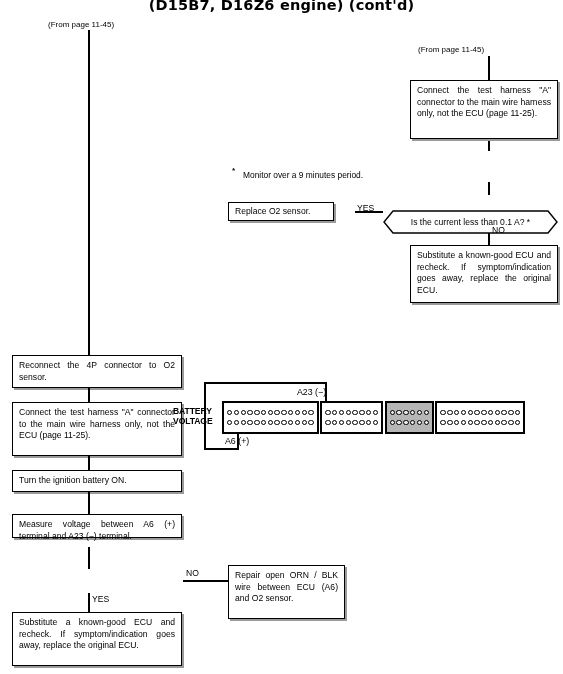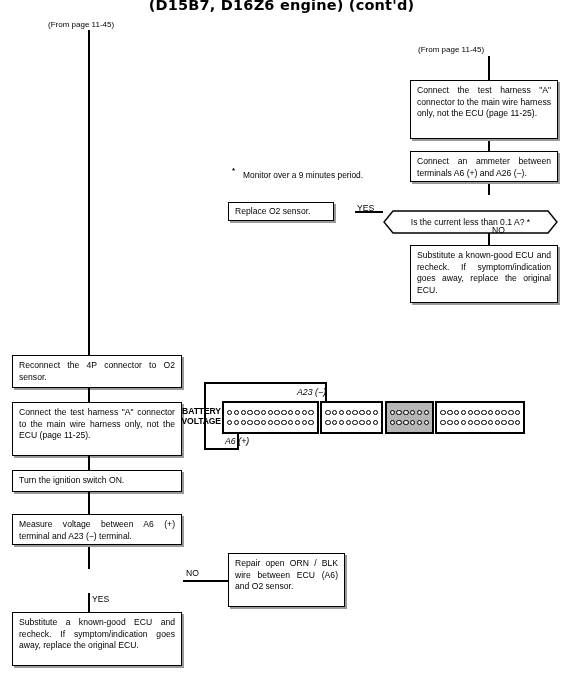--- a/index.html
+++ b/index.html
@@ -52,24 +52,24 @@
   .cblock.shaded{background:#b6b6b6;}
   .crow{display:flex;gap:1.4px;}
   .pin{
     width:5.4px;height:5.4px;border-radius:50%;
     border:1.1px solid #000;background:#fff;box-sizing:border-box;
   }
   .cblock.shaded .pin{background:#e8e8e8;}
 
   .batlbl{
     position:absolute;font-size:8.6px;font-weight:bold;
-    line-height:1.18;text-align:right;letter-spacing:-.1px;
+    line-height:1.18;letter-spacing:-.1px;
   }
   .pinlbl{position:absolute;font-size:8.8px;font-weight:bold;}
-  .pinlbl span{font-weight:normal;font-style:italic;}
+  .pinlbl span{font-weight:normal;}
 
   .frompg{position:absolute;font-size:8px;}
   .yesno{position:absolute;font-size:8.6px;}
   .ast{position:absolute;font-size:8px;font-weight:bold;}
 </style>
 </head>
 <body>
 
 <div id="page">
 
@@ -85,23 +85,20 @@
   <div class="line vline" style="left:488px;top:182px;height:13px;"></div>
 
   <div class="line vline" style="left:488px;top:222px;height:23px;"></div>
 
   <div class="line hline" style="left:355px;top:211px;width:28px;"></div>
 
   <div class="box" style="left:410px;top:80px;width:148px;height:59px;">
     <span>Connect the test harness "A" connector to the main wire harness only, not the ECU (page 11-25).</span>
   </div>
 
-  <div class="box" style="left:410px;top:151px;width:148px;height:31px;">
-    <span>Connect an ammeter between terminals A6 (+) and A26 (−).</span>
-  </div>
 
   <div class="hexwrap" style="left:383px;top:199px;width:175px;height:24px;">
     <svg width="175" height="24" viewBox="0 0 175 24">
       <polygon points="10,1 165,1 174,12 165,23 10,23 1,12" fill="#ffffff" stroke="#000000" stroke-width="1.4"></polygon>
     </svg>
     <div class="htxt">Is the current less than 0.1 A? *</div>
   </div>
 
   <div class="yesno" style="left:357px;top:203px;font-weight:normal;">YES</div>
   <div class="yesno" style="left:492px;top:225px;">NO</div>
@@ -125,39 +122,39 @@
 
   <div class="line vline" style="left:88px;top:388px;height:14px;"></div>
 
   <div class="box" style="left:12px;top:402px;width:170px;height:54px;">
     <span>Connect the test harness "A" connector to the main wire harness only, not the ECU (page 11-25).</span>
   </div>
 
   <div class="line vline" style="left:88px;top:456px;height:14px;"></div>
 
   <div class="box" style="left:12px;top:470px;width:170px;height:22px;padding:4px 6px;">
-    <span>Turn the ignition switch ON.</span>
+    <span>Turn the ignition battery ON.</span>
   </div>
 
   <div class="line vline" style="left:88px;top:492px;height:22px;"></div>
 
-  <div class="box" style="left:12px;top:514px;width:170px;height:31px;">
+  <div class="box" style="left:12px;top:514px;width:170px;height:24px;">
     <span>Measure voltage between A6 (+) terminal and A23 (−) terminal.</span>
   </div>
 
   <div class="line vline" style="left:88px;top:547px;height:22px;"></div>
 
 
   <div class="line hline" style="left:183px;top:580px;width:45px;"></div>
   <div class="yesno" style="left:186px;top:568px;">NO</div>
 
   <div class="line vline" style="left:88px;top:593px;height:19px;"></div>
   <div class="yesno" style="left:92px;top:594px;">YES</div>
 
-  <div class="box" style="left:228px;top:553px;width:117px;height:54px;">
+  <div class="box" style="left:228px;top:565px;width:117px;height:54px;">
     <span>Repair open ORN / BLK wire between ECU (A6) and O2 sensor.</span>
   </div>
 
   <div class="box" style="left:12px;top:612px;width:170px;height:54px;">
     <span>Substitute a known-good ECU and recheck. If symptom/indication goes away, replace the original ECU.</span>
   </div>
 
   <div class="line hline" style="left:204px;top:382px;width:122px;"></div>
   <div class="line vline" style="left:204px;top:382px;height:16px;"></div>
   <div class="line vline" style="left:325px;top:382px;height:20px;"></div>

